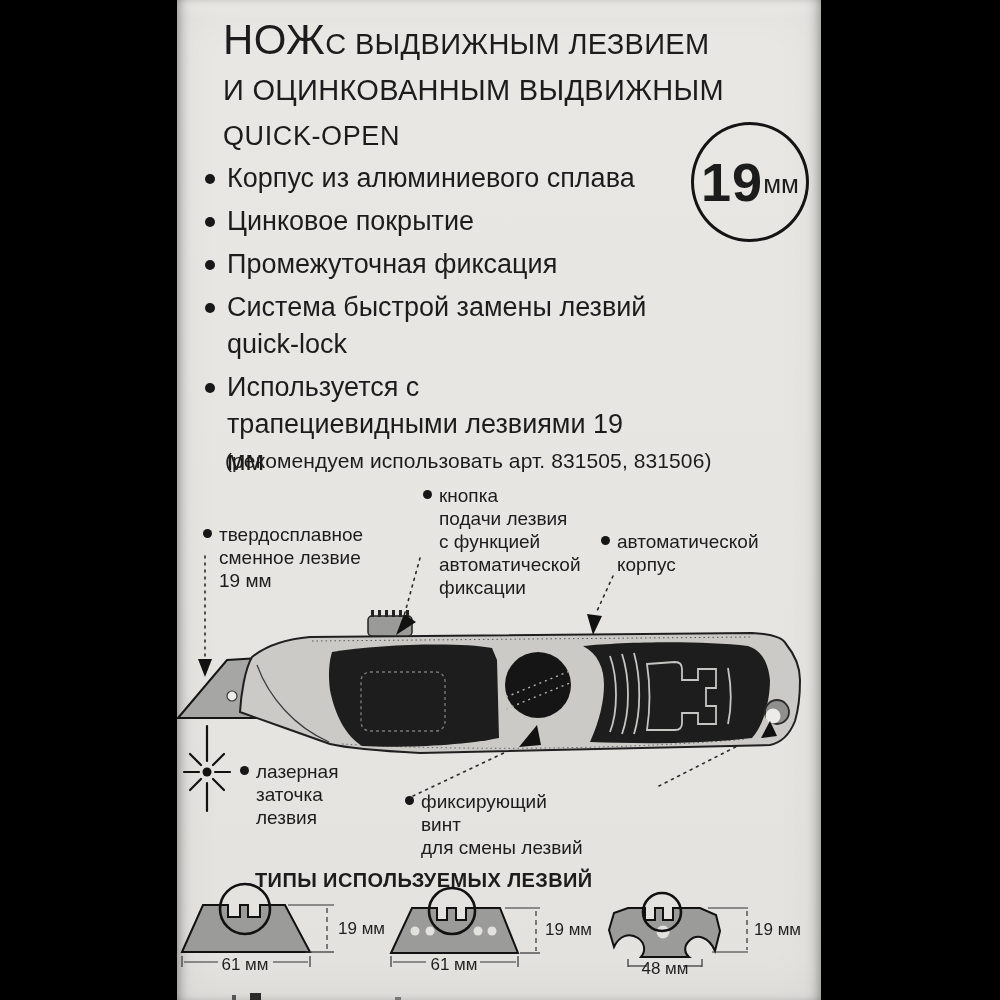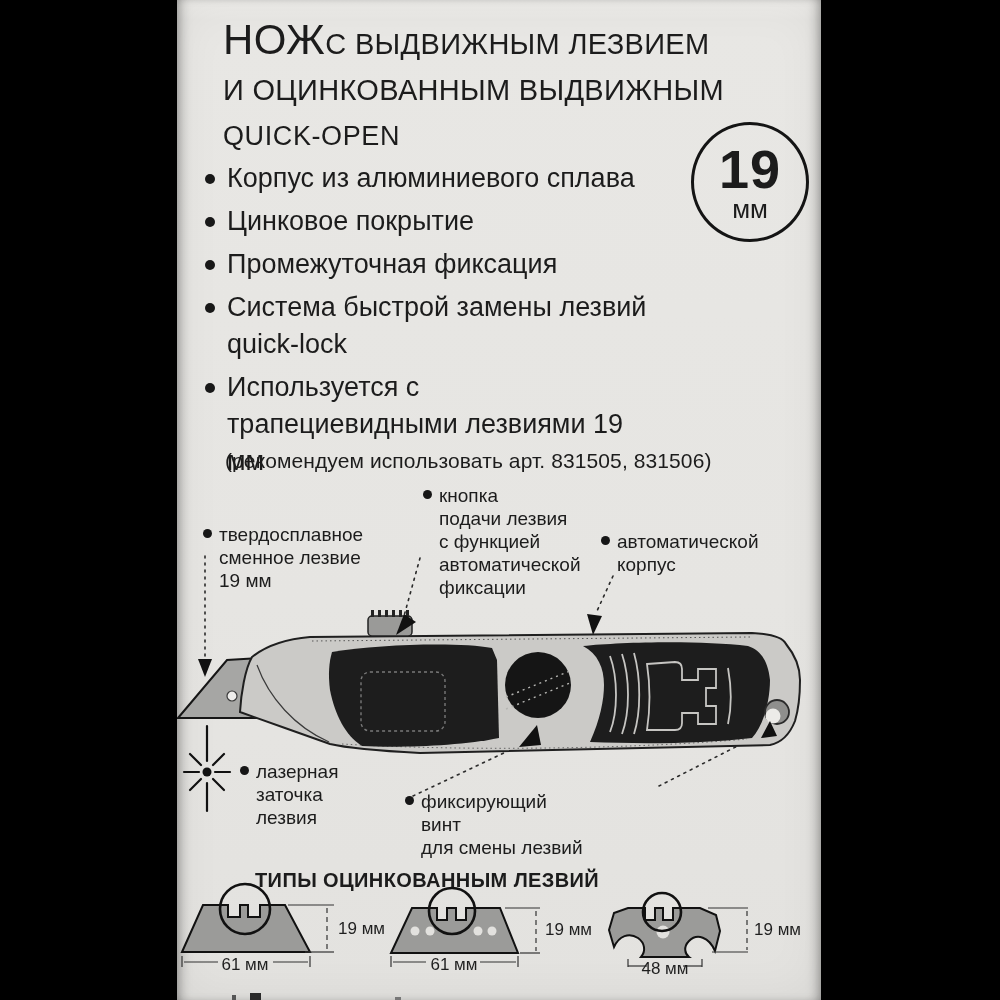--- a/index.html
+++ b/index.html
@@ -14,21 +14,21 @@
                     inset -9px 0 14px -9px rgba(0,0,0,.5),
                     inset 9px 0 14px -9px rgba(0,0,0,.5);}
   
   .title-l1{position:absolute;left:46px;top:16px;display:flex;align-items:baseline;white-space:nowrap;}
   .title-big{font-size:42px;letter-spacing:.5px;}
   .title-rest{font-size:29px;letter-spacing:.3px;}
   .title-l2{position:absolute;left:46px;top:74px;font-size:29px;letter-spacing:.3px;white-space:nowrap;}
   .title-l3{position:absolute;left:46px;top:121px;font-size:27px;letter-spacing:.6px;}
   
   .badge{position:absolute;left:514px;top:122px;width:112px;height:112px;border:3.5px solid #141414;
-         border-radius:50%;display:flex;flex-direction:column;align-items:center;justify-content:center;
+         border-radius:50%;display:flex;flex-direction:row;align-items:center;justify-content:center;
          padding-top:2px;box-sizing:content-box;}
   .badge-num{font-size:54px;font-weight:700;line-height:.95;letter-spacing:1px;}
   .badge-unit{font-size:26px;line-height:1;margin-top:1px;}
   
   .features{position:absolute;left:28px;top:160px;width:452px;margin:0;padding:0;list-style:none;}
   .features li{position:relative;padding-left:22px;font-size:27px;line-height:37px;margin-bottom:6px;}
   .features li::before{content:"";position:absolute;left:0;top:14px;width:10px;height:10px;border-radius:50%;background:#181818;}
   .note{position:absolute;left:48px;top:449px;font-size:21px;letter-spacing:.1px;white-space:nowrap;}
   
   .callout{position:absolute;display:flex;font-size:19px;line-height:23px;}
@@ -245,19 +245,19 @@
       </div>
     </div>
     <div class="callout" style="left:228px;top:790px;width:180px">
       <span class="dot"></span>
       <div>
         <div>фиксирующий винт</div>
         <div>для смены лезвий</div>
       </div>
     </div>
 
-    <div class="blades-heading">ТИПЫ ОЦИНКОВАННЫМ ЛЕЗВИЙ</div>
+    <div class="blades-heading">ТИПЫ ИСПОЛЬЗУЕМЫХ ЛЕЗВИЙ</div>
 
     <div class="remnant" style="left:73px;top:993px;width:11px;height:7px"></div>
     <div class="remnant" style="left:55px;top:995px;width:4px;height:5px;background:#555"></div>
     <div class="remnant" style="left:218px;top:997px;width:6px;height:3px;background:#777"></div>
   </div>
 </div>
 
 </body></html>

